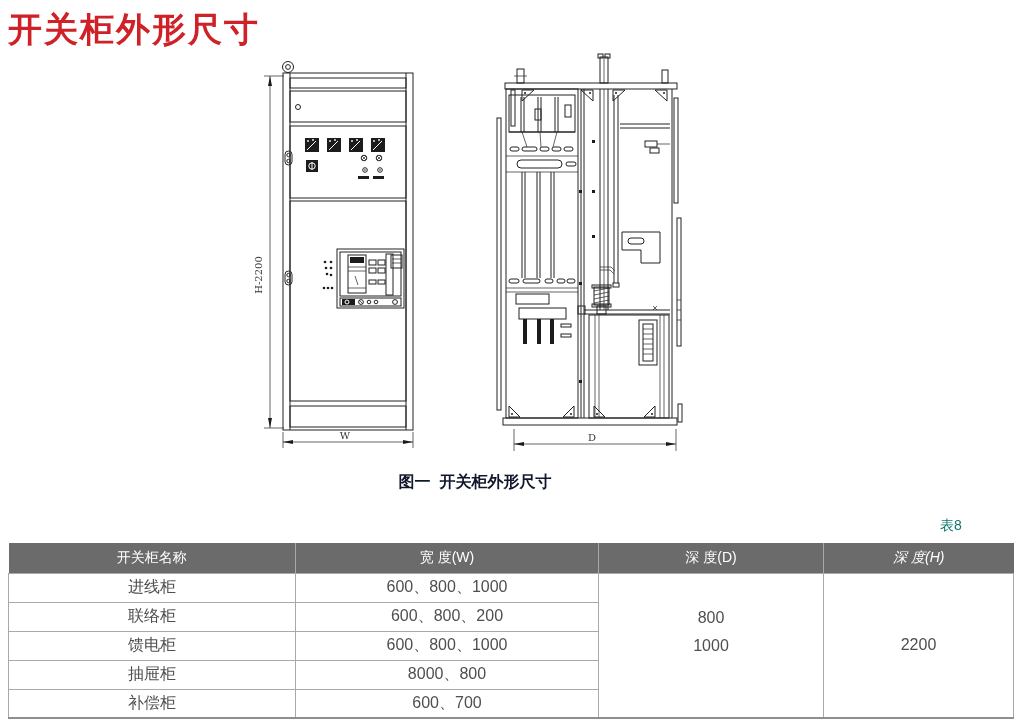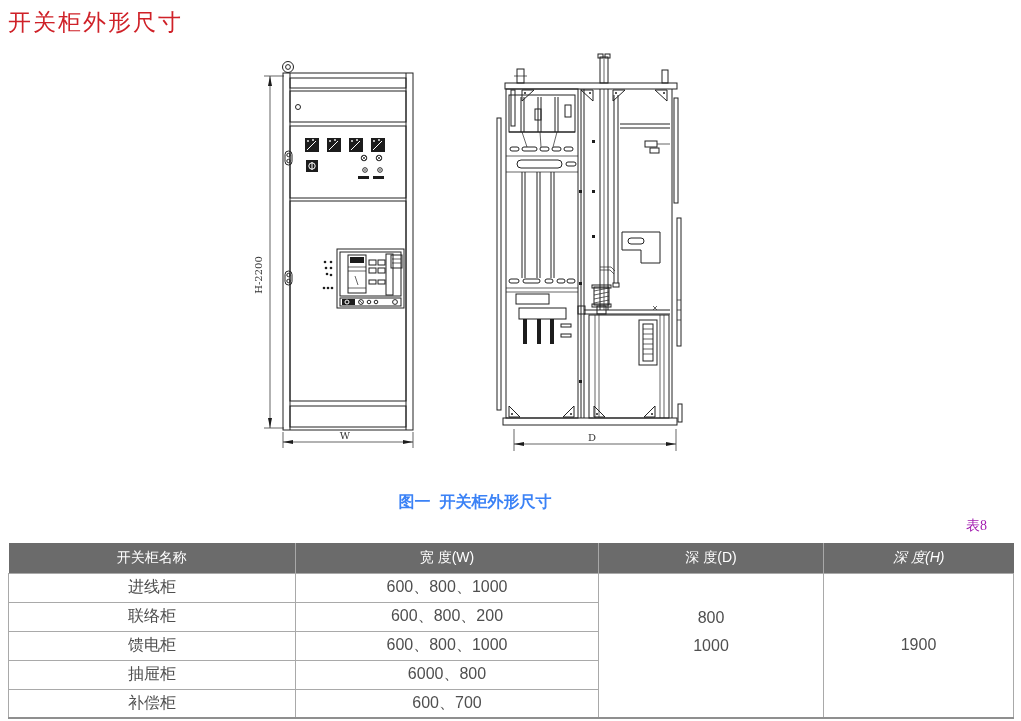--- a/index.html
+++ b/index.html
@@ -2,35 +2,34 @@
 <html><head>
 <meta charset="utf-8">
 <style>
   * { margin:0; padding:0; box-sizing:border-box; }
   html,body { width:1021px; height:721px; background:#ffffff; overflow:hidden;
               font-family:"Liberation Sans", sans-serif; }
   body { position:relative; }
 
   .page-title {
     position:absolute; left:8px; top:7px;
-    font-size:23px; font-weight:normal; color:#cf2128; letter-spacing:2px;
+    font-size:34px; font-weight:bold; color:#cf2128; letter-spacing:2px;
   }
 
   .figure-svg { position:absolute; left:240px; top:50px; width:460px; height:412px; }
 
   .figure-caption {
     position:absolute; left:330px; top:472px; width:290px;
-    text-align:center; font-size:16px; font-weight:bold; color:#3b82f6;
+    text-align:center; font-size:16px; font-weight:bold; color:#0f172a;
     white-space:pre;
-    margin-top:20px;
   }
 
   .table-label {
     position:absolute; left:940px; top:517px; width:73px;
-    text-align:center; font-size:14px; color:#a21caf;font-family:Liberation Serif, serif;
+    text-align:left; font-size:14px; color:#0f766e;
   }
 
   table.dim-table {
     position:absolute; left:8px; top:543px; width:1005px;
     border-collapse:collapse; table-layout:fixed;
     border-bottom:2px solid #8f8f8f;
   }
   table.dim-table th {
     background:#6b6b6b; color:#ffffff; font-weight:normal;
     font-size:14px; height:30px; text-align:center;
@@ -375,32 +374,32 @@
     </tr>
   </thead>
   <tbody>
     <tr>
       <td>进线柜</td>
       <td>600、800、1000</td>
       <td class="depth-d" rowspan="5">
         <div>800</div>
         <div>1000</div>
       </td>
-      <td class="depth-h" rowspan="5">1900</td>
+      <td class="depth-h" rowspan="5">2200</td>
     </tr>
     <tr>
       <td>联络柜</td>
       <td>600、800、200</td>
     </tr>
     <tr>
       <td>馈电柜</td>
       <td>600、800、1000</td>
     </tr>
     <tr>
       <td>抽屉柜</td>
-      <td>6000、800</td>
+      <td>8000、800</td>
     </tr>
     <tr>
       <td>补偿柜</td>
       <td>600、700</td>
     </tr>
   </tbody>
 </table>
 
 </body></html>

